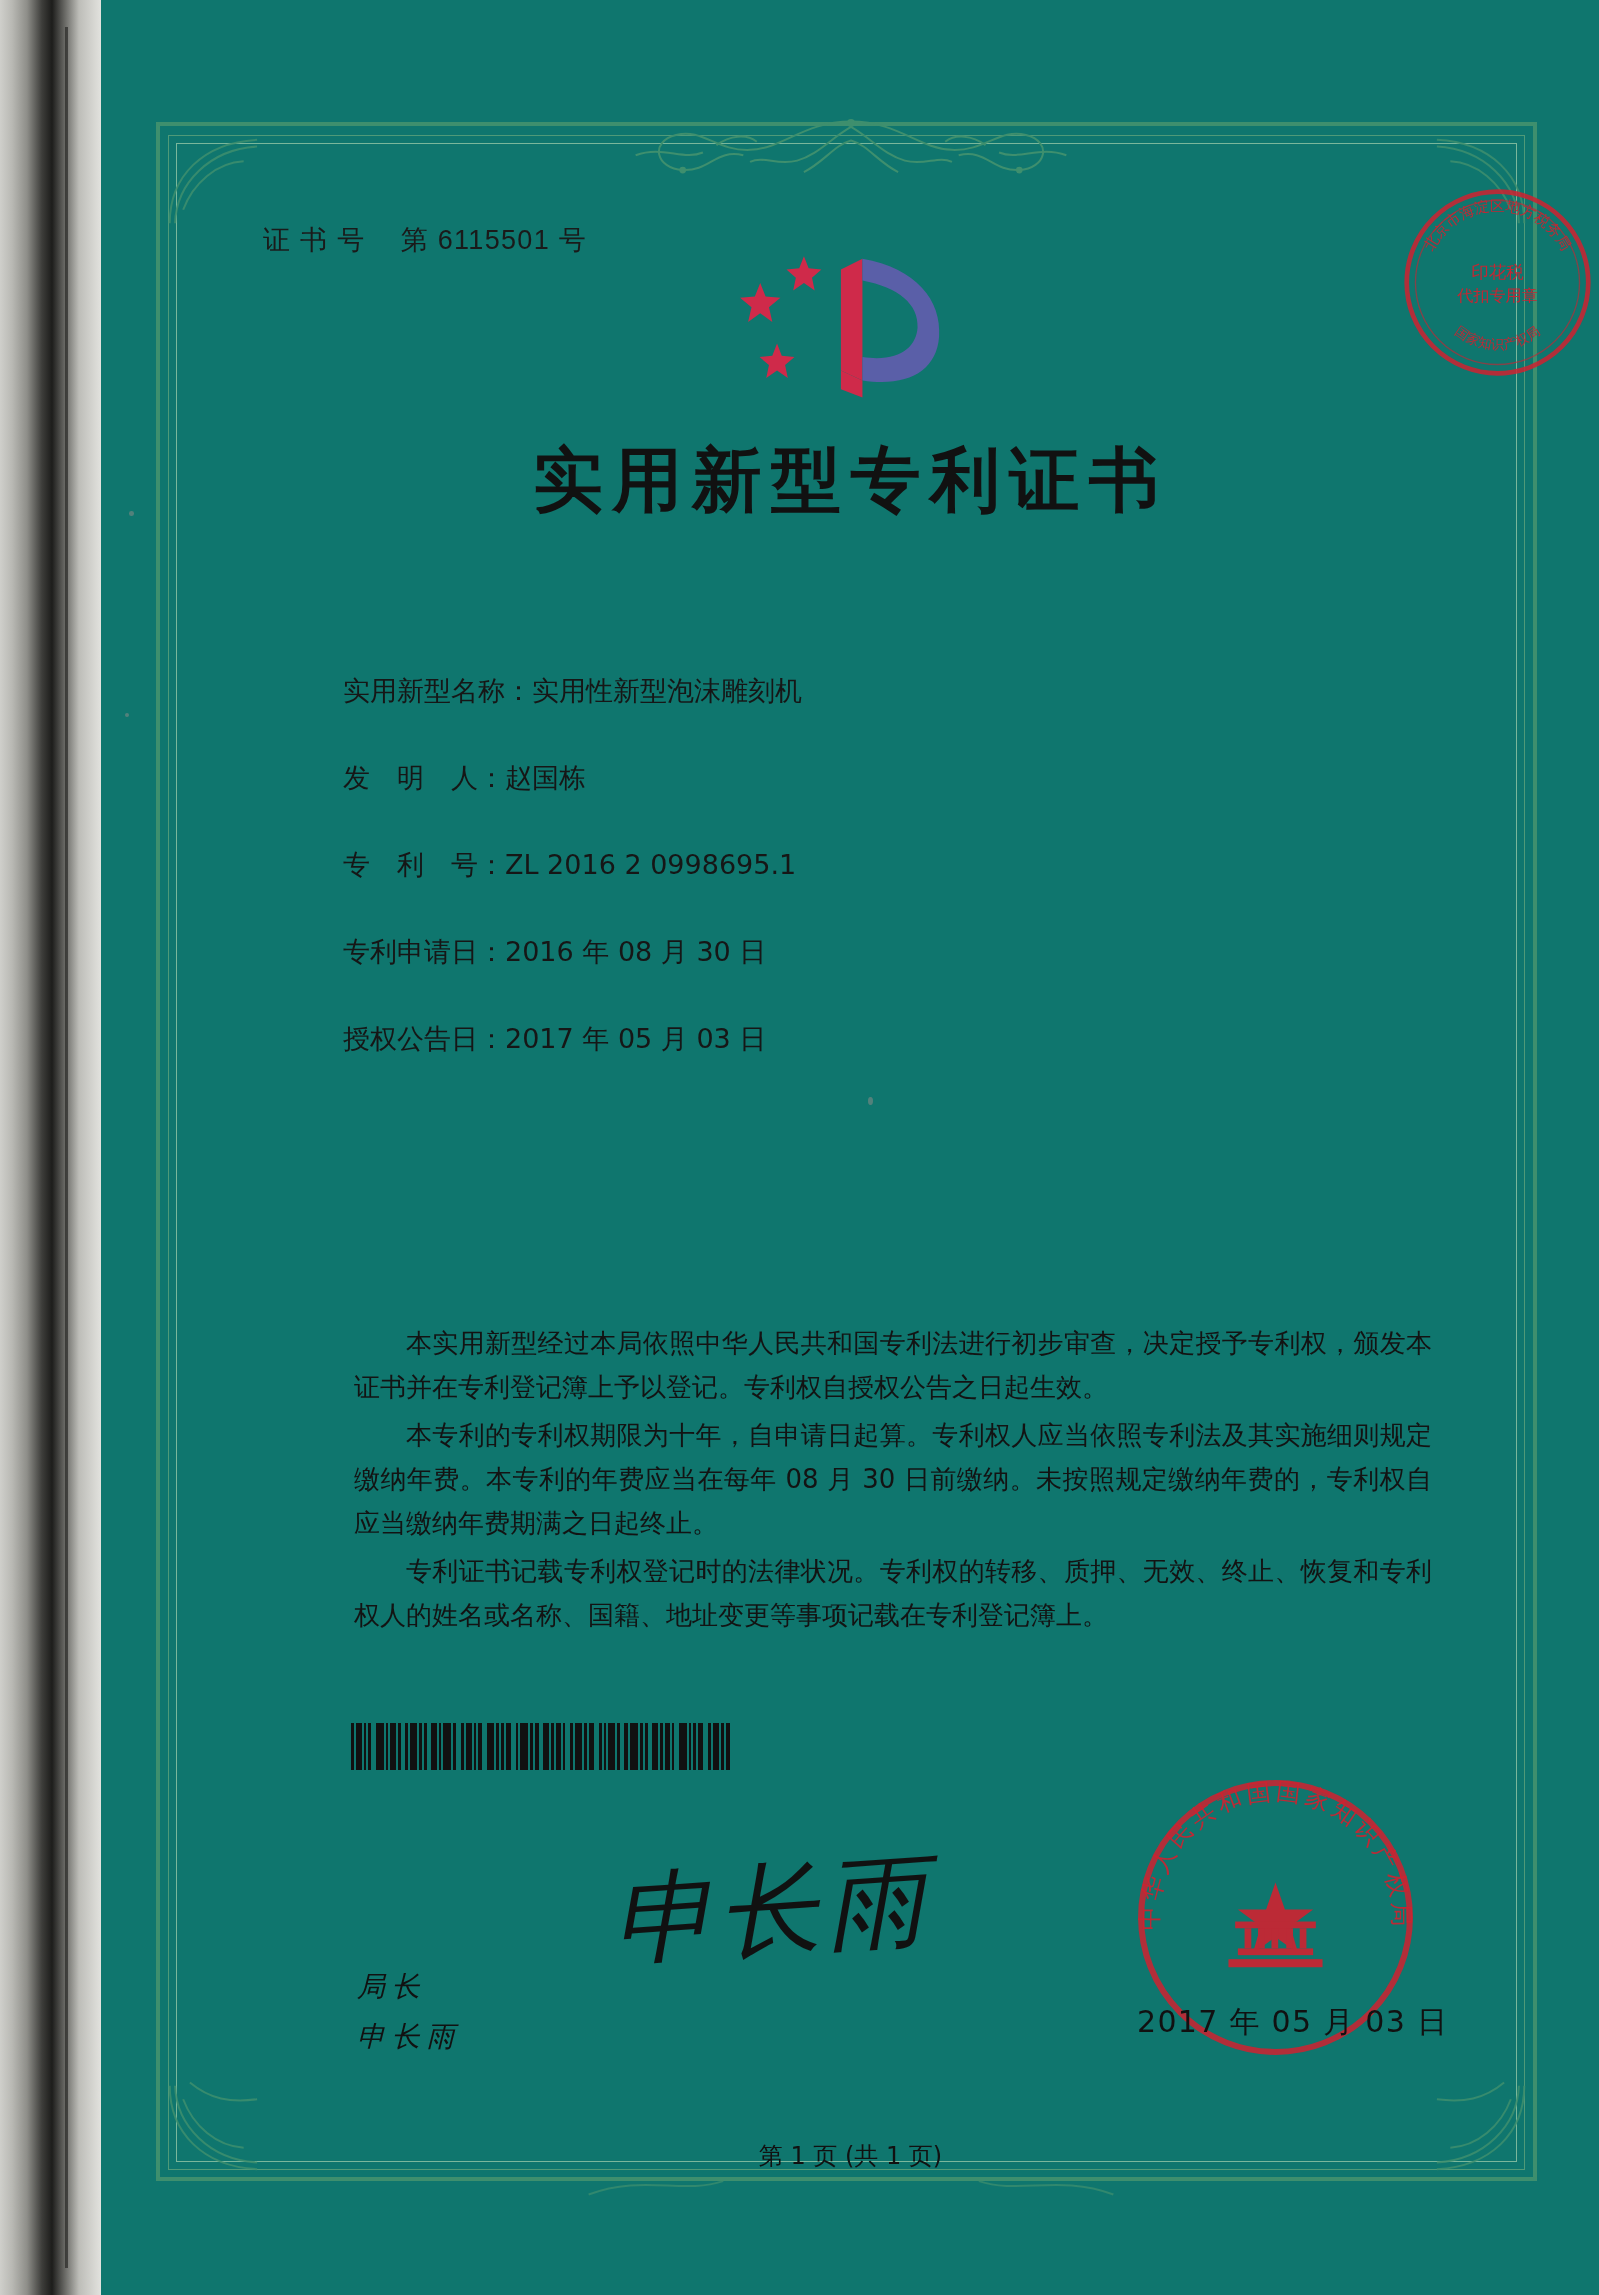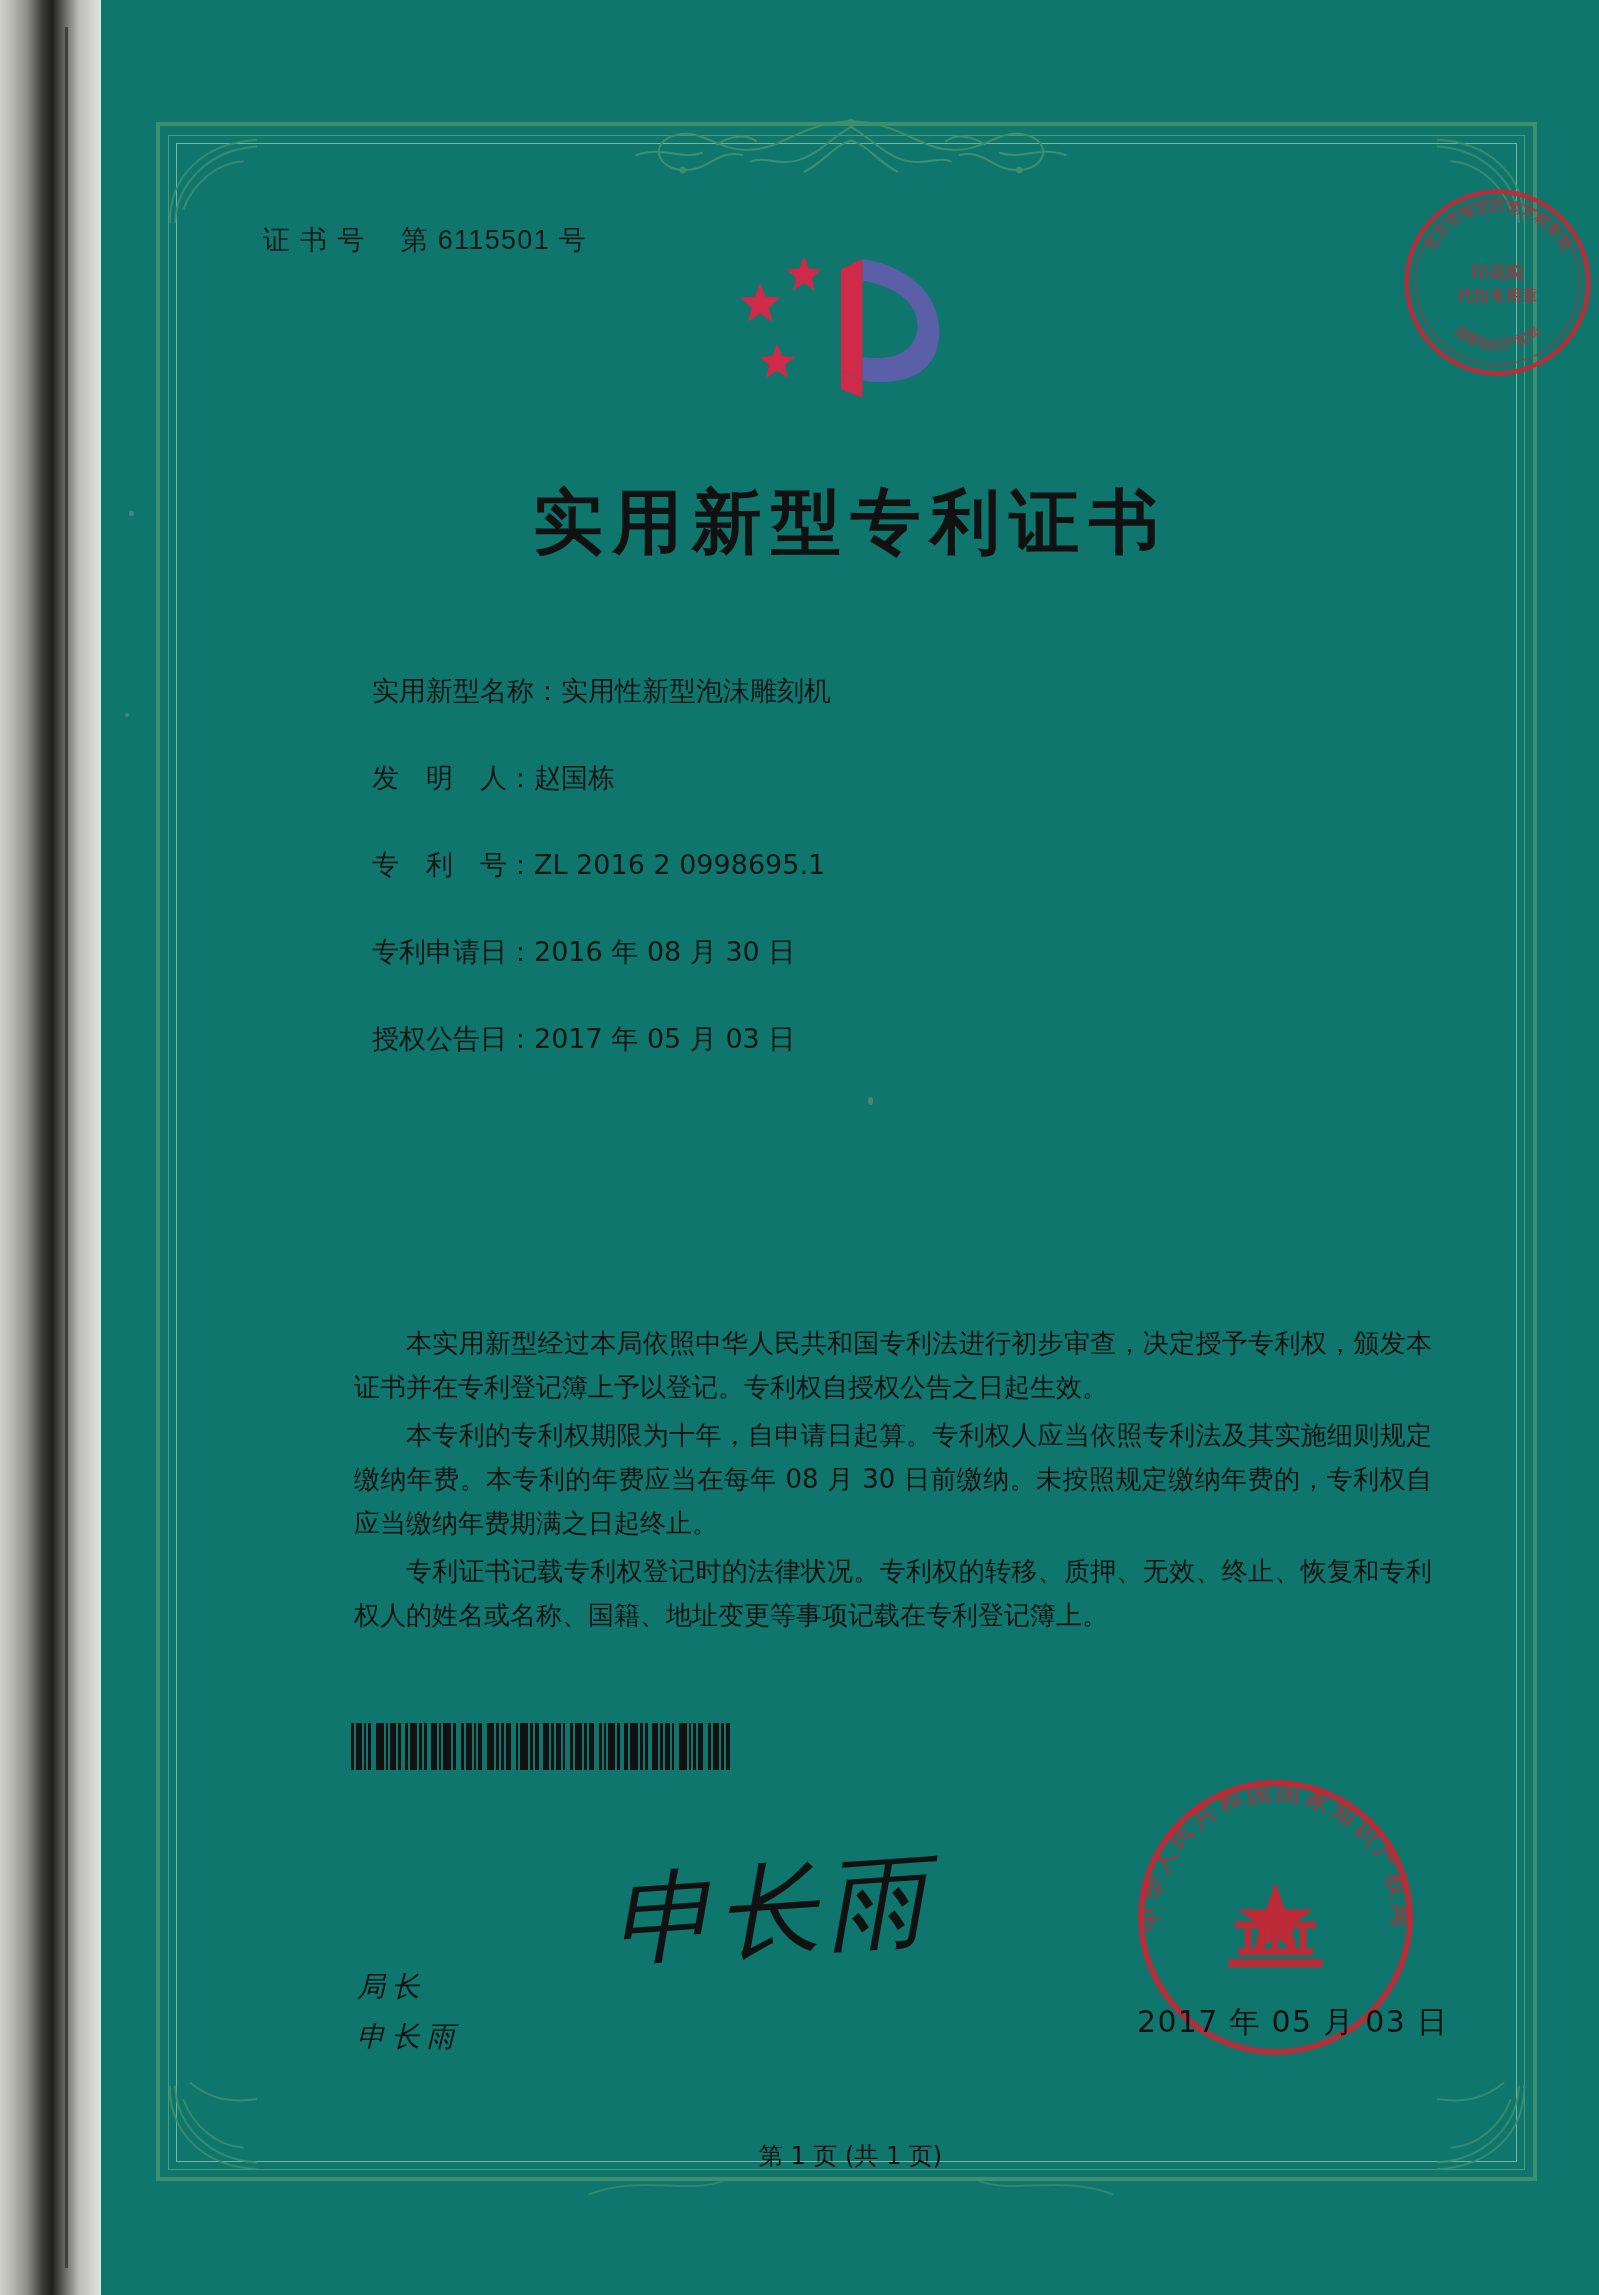--- a/index.html
+++ b/index.html
@@ -101,42 +101,41 @@
   
   .logo {
     position: absolute;
     left: 50%; top: 236px;
     transform: translateX(-50%);
     width: 222px; height: 195px;
   }
   .title {
     position: absolute;
     left: 0; right: 0;
-    top: 476px;
+    top: 434px;
     text-align: center;
     font-size: 70px;
     font-weight: bold;
     letter-spacing: 9.4px;
     color: #111;
     font-family: "DejaVu Sans", "Liberation Sans", sans-serif;
   }
   
   .fields {
     position: absolute;
     left: 242px;
     top: 673px;
     width: 1077px;
   }
   .field-row {
     font-size: 27px;
     color: #161616;
     margin-bottom: 51px;
     white-space: nowrap;
     font-family: "DejaVu Sans", "Liberation Sans", sans-serif;
-    margin-left: 29px;
   }
   .field-label {
     display: inline-block;
   }
   .field-value {
     display: inline-block;
   }
   
   .paras {
     position: absolute;

